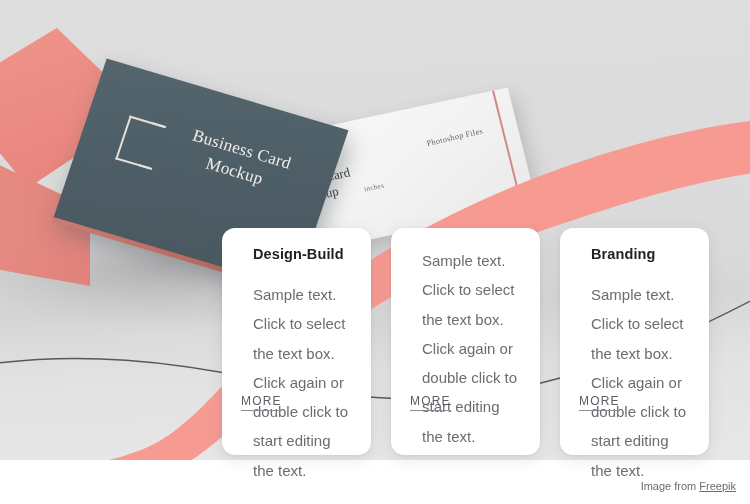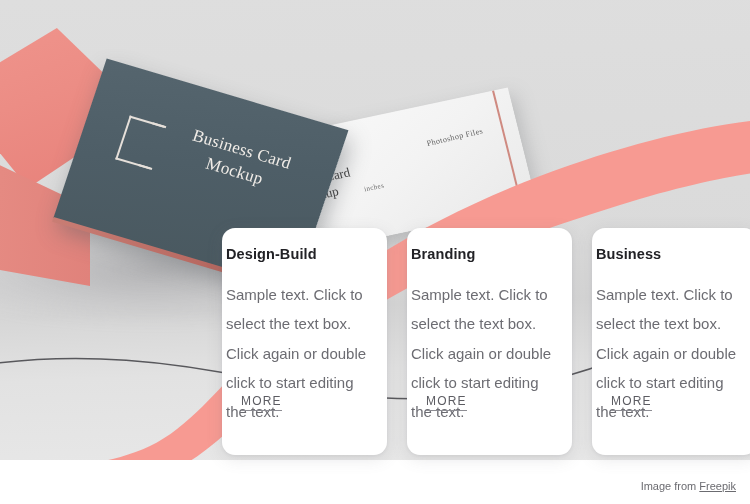--- a/index.html
+++ b/index.html
@@ -232,26 +232,26 @@
 
   
   .cards {
     position: absolute;
     left: 222px;
     top: 228px;
     display: flex;
     gap: 20px;
   }
   .info-card {
-    width: 165px;
+    width: 149px;
     height: 227px;
     background: #ffffff;
     border-radius: 13px;
     box-shadow: 0 4px 16px rgba(110,112,118,0.16), 0 1px 3px rgba(110,112,118,0.10);
-    padding: 18px 19px 0 4px;
+    padding: 18px 19px 0 31px;
     box-sizing: border-box;
     position: relative;
   }
   .info-card h3 {
     margin: 0 0 18px 0;
     font-size: 14.5px;
     font-weight: 600;
     color: #222226;
     letter-spacing: 0.1px;
   }
@@ -332,30 +332,29 @@
 
   <div class="cards">
 
     <div class="info-card">
       <h3>Design-Build</h3>
       <p>Sample text. Click to select the text box. Click again or double click to start editing the text.</p>
       <a class="more-link" href="#">MORE</a>
     </div>
 
     <div class="info-card">
+      <p>Sample text. Click to select the text box. Click again or double click to start editing the text.</p>
+      <a class="more-link" href="#">MORE</a>
+    </div>
+
+    <div class="info-card">
       <h3>Branding</h3>
       <p>Sample text. Click to select the text box. Click again or double click to start editing the text.</p>
       <a class="more-link" href="#">MORE</a>
     </div>
 
-    <div class="info-card">
-      <h3>Business</h3>
-      <p>Sample text. Click to select the text box. Click again or double click to start editing the text.</p>
-      <a class="more-link" href="#">MORE</a>
-    </div>
-
   </div>
 
   <div class="credit">
     <span>Image from </span><a href="#">Freepik</a>
   </div>
 
 </div>
 
 </body></html>

